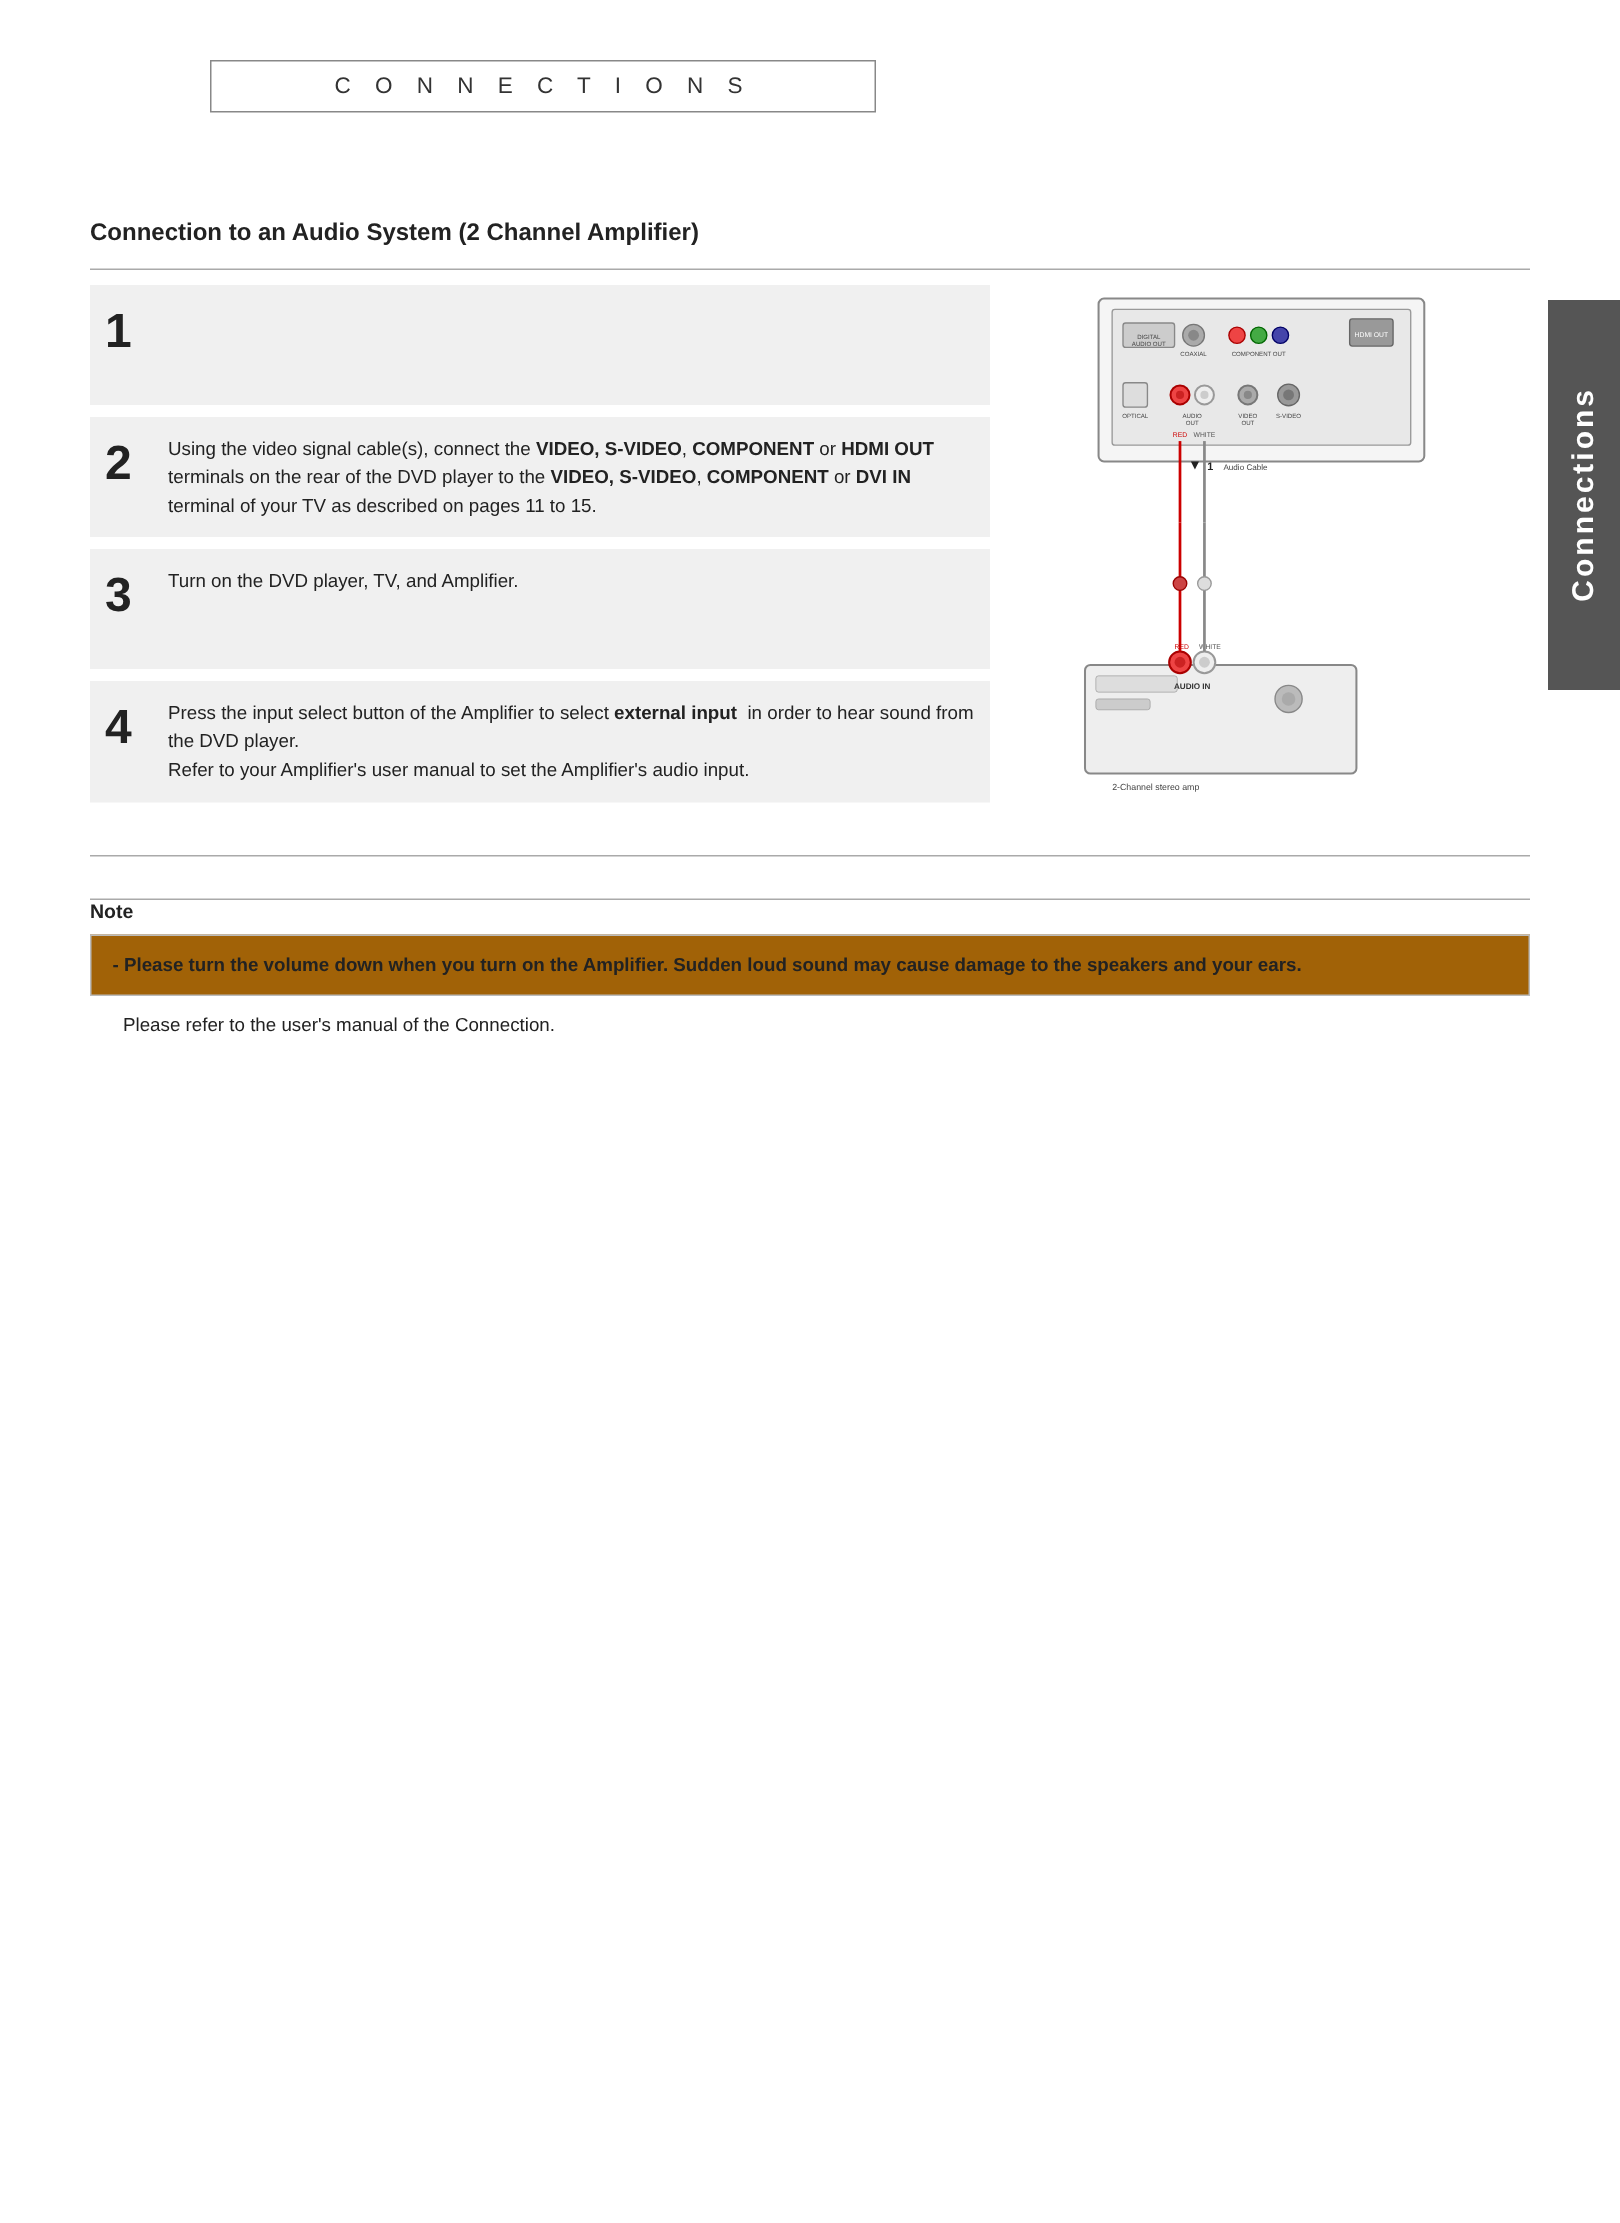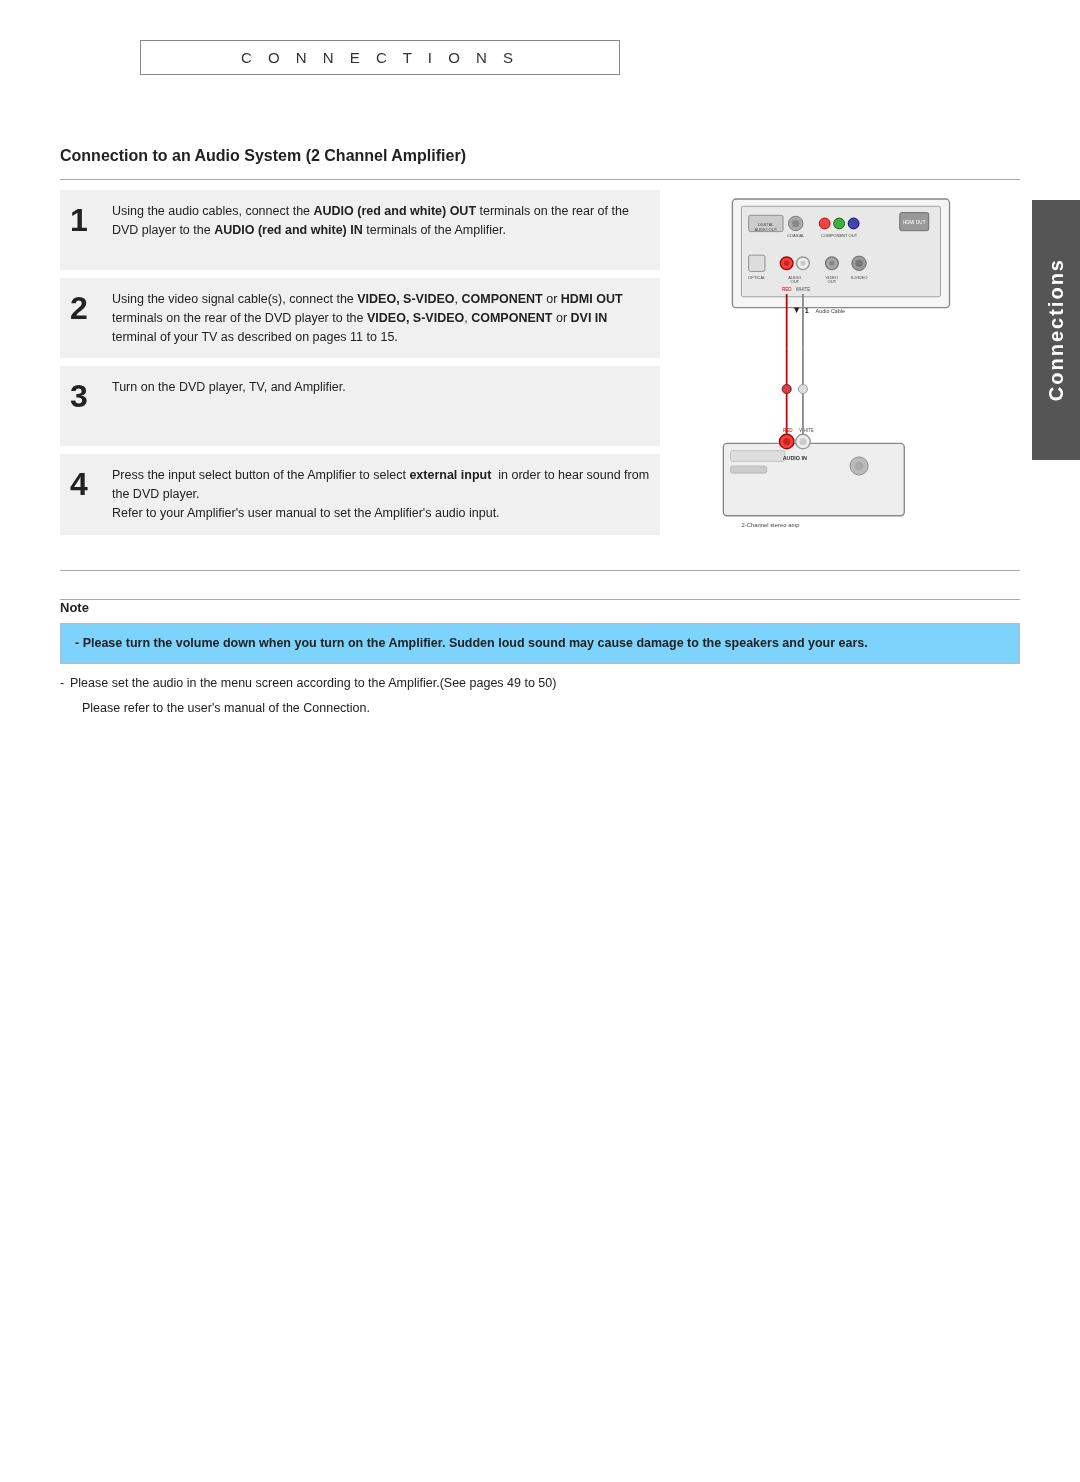--- a/index.html
+++ b/index.html
@@ -44,21 +44,21 @@
     }
 
     
     .header-box {
       border: 1.5px solid #888;
       display: inline-block;
       padding: 8px 60px;
       margin: 0 auto 30px auto;
       display: flex;
       justify-content: center;
-      width: 480px;
+      width: 444px;
       margin-left: 80px;
     }
     .header-title {
       font-size: 15px;
       letter-spacing: 6px;
       font-weight: normal;
       color: #333;
       text-transform: uppercase;
     }
 
@@ -134,21 +134,21 @@
       padding-top: 0;
     }
 
     .note-title {
       font-size: 13px;
       font-weight: bold;
       margin-bottom: 8px;
     }
 
     .note-important {
-      background: #7dd3fc;
+      background: #a16207;
       border: 1px solid #bbb;
       padding: 10px 14px;
       margin-bottom: 10px;
       font-size: 12.5px;
       font-weight: bold;
       line-height: 1.5;
     }
 
     .note-item {
       font-size: 12.5px;
@@ -211,23 +211,20 @@
     <h2 class="section-heading">Connection to an Audio System (2 Channel Amplifier)</h2>
   </div>
   <hr class="hr-line">
 
   <div class="main-content">
 
     <div class="steps-column">
 
       <div class="step-block" style="margin-top:10px;">
         <div class="step-number">1</div>
-        <div class="step-text">
-          Using the audio cables, connect the <b>AUDIO (red and white) OUT</b> terminals on the rear of the DVD player to the <b>AUDIO (red and white) IN</b> terminals of the Amplifier.
-        </div>
       </div>
 
       <div class="step-block">
         <div class="step-number">2</div>
         <div class="step-text">
           Using the video signal cable(s), connect the <b>VIDEO, S-VIDEO</b>, <b>COMPONENT</b> or <b>HDMI OUT</b> terminals on the rear of the DVD player to the <b>VIDEO, S-VIDEO</b>, <b>COMPONENT</b> or <b>DVI IN</b> terminal of your TV as described on pages 11 to 15.
         </div>
       </div>
 
       <div class="step-block">
@@ -336,23 +333,20 @@
 
   <hr class="hr-line" style="margin-top:0;">
 
   <div class="note-section">
     <div class="note-title">Note</div>
 
     <div class="note-important">
       - Please turn the volume down when you turn on the Amplifier. Sudden loud sound may cause damage to the speakers and your ears.
     </div>
 
-    <div class="note-item">
-      Please set the audio in the menu screen according to the Amplifier.(See pages 49 to 50)
-    </div>
 
     <div class="note-item-indent">
       Please refer to the user's manual of the Connection.
     </div>
 
   </div>
 
 
 </div>
 

